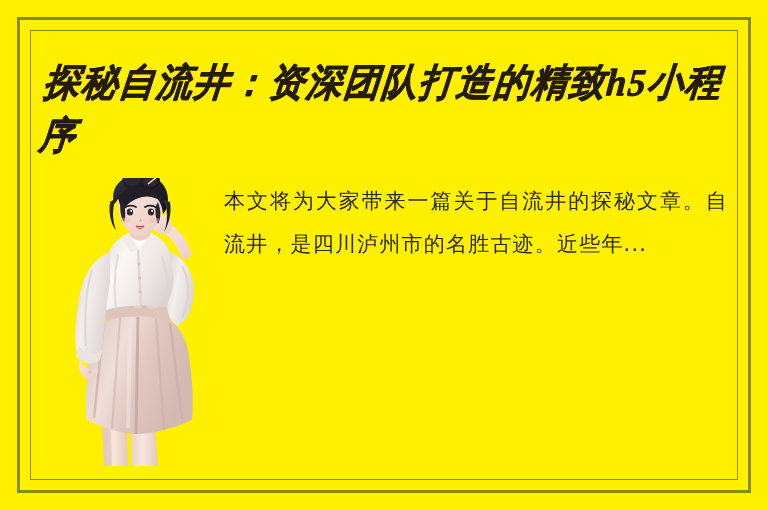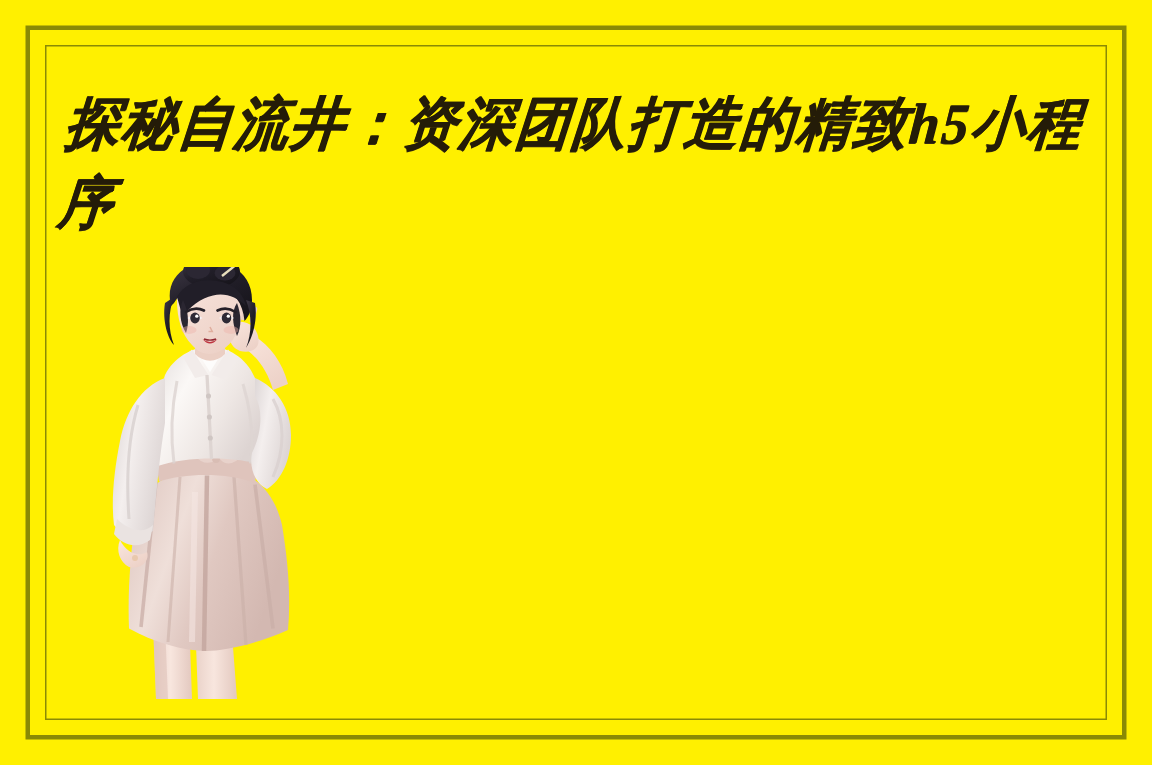--- a/index.html
+++ b/index.html
@@ -257,14 +257,15 @@
         <ellipse cx="84" cy="42" rx="5" ry="2.6" fill="#eeb4ab" opacity="0.45"></ellipse>
         <ellipse cx="112" cy="42" rx="5" ry="2.6" fill="#eeb4ab" opacity="0.45"></ellipse>
 
         <path d="M98 40 l 1.5 3 l -2.5 0" stroke="#dfae9e" stroke-width="1" fill="none"></path>
         <path d="M93 48 q 5 4 10 0 q -5 6 -10 0 Z" fill="#bf3540"></path>
         <path d="M94 48 q 4 1.5 8 0" stroke="#8f2630" stroke-width="0.9" fill="none"></path>
       </g>
     </svg>
   </div>
 
+  <div id="excerpt">本文将为大家带来一篇关于自流井的探秘文章。自流井，是四川泸州市的名胜古迹。近些年...</div>
 
 </div>
 
 </body></html>

